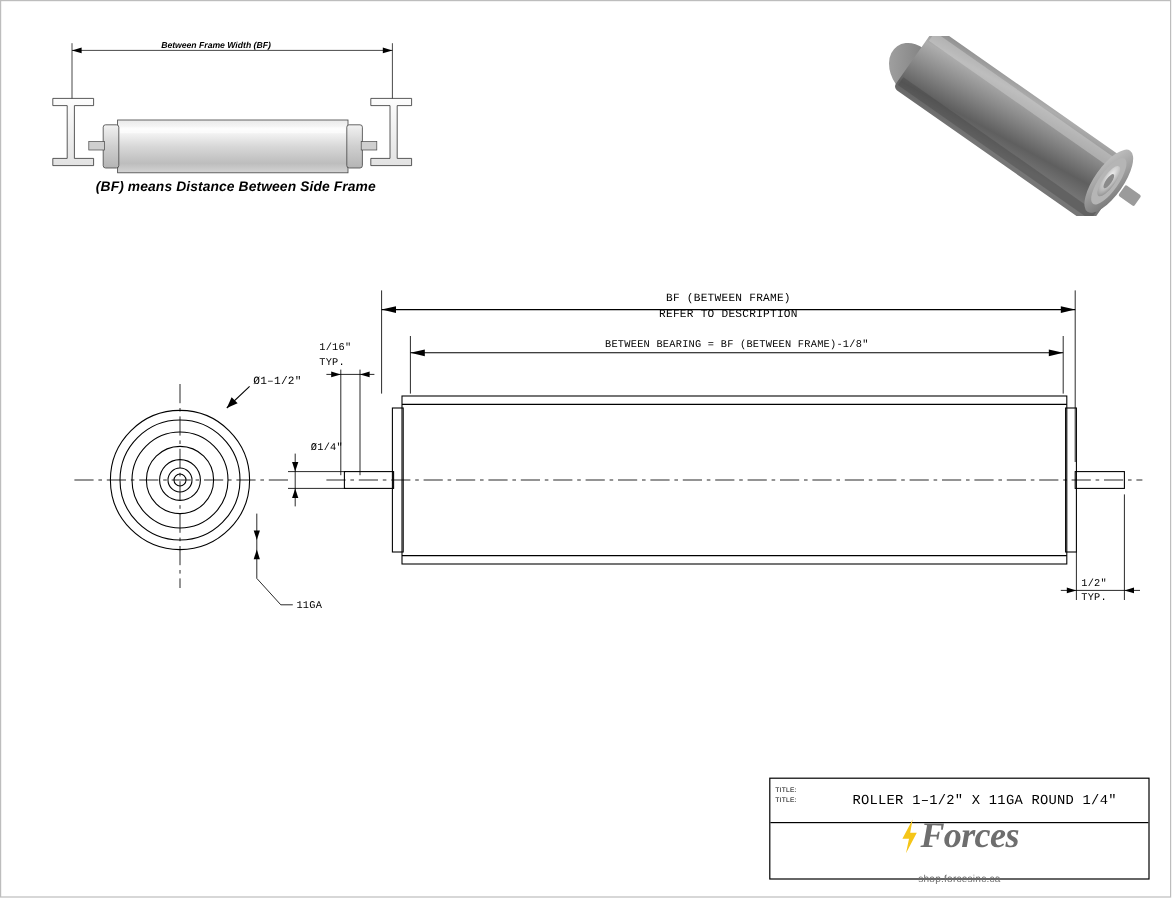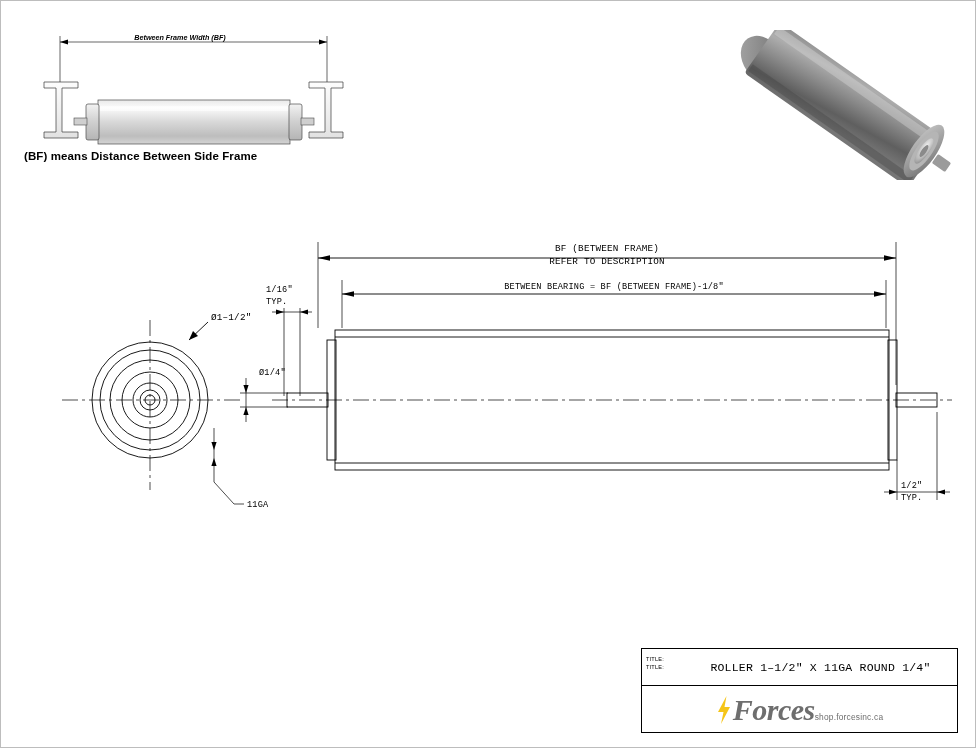--- a/index.html
+++ b/index.html
@@ -15,22 +15,23 @@
     position:absolute; left:0; top:0; width:976px; height:748px;
     border:1px solid #bdbdbd; box-sizing:border-box;
   }
 
   
   .inset {
     position:absolute; left:22px; top:28px; width:345px; height:140px;
   }
   .inset-caption {
     position:absolute; left:24px; top:150px; width:345px;
-    font-size:11.5px; font-weight:bold; text-align:left;
+    font-size:11.5px; font-weight:bold; text-align:center;
     letter-spacing:0.1px;
+    font-style:italic;
   }
   .inset-toplabel {
     position:absolute; left:60px; top:33px; width:240px;
     font-size:7.2px; font-weight:bold; text-align:center;font-style:italic;
   }
 
   
   .photo {
     position:absolute; left:728px; top:30px; width:232px; height:150px;
   }
@@ -50,21 +51,21 @@
   }
   .tb-title-val {
     position:absolute; left:44px; top:0; right:2px; height:36px;
     display:flex; align-items:center; justify-content:center;
     font-size:11.5px; font-family:"Liberation Mono", monospace;
     letter-spacing:0.2px; white-space:nowrap;
   }
   .tb-bottom { position:relative; height:47px; }
   .brand {
     position:absolute; left:0; top:0; width:100%; height:47px;
-    display:flex; align-items:center; justify-content:center;
+    display:flex; flex-direction:column; align-items:center; justify-content:center;
   }
   .brand-row { display:flex; align-items:center; }
   .brand-name {
     font-family:"Liberation Serif", serif;
     font-size:30px; font-weight:bold; font-style:italic;
     color:#6e6e6e; letter-spacing:-0.5px; line-height:30px;
   }
   .brand-bolt { width:16px; height:30px; position:relative; margin-right:1px; }
   .brand-site {
     font-size:8.4px; color:#6e6e6e; letter-spacing:0.2px; margin-top:15px;

